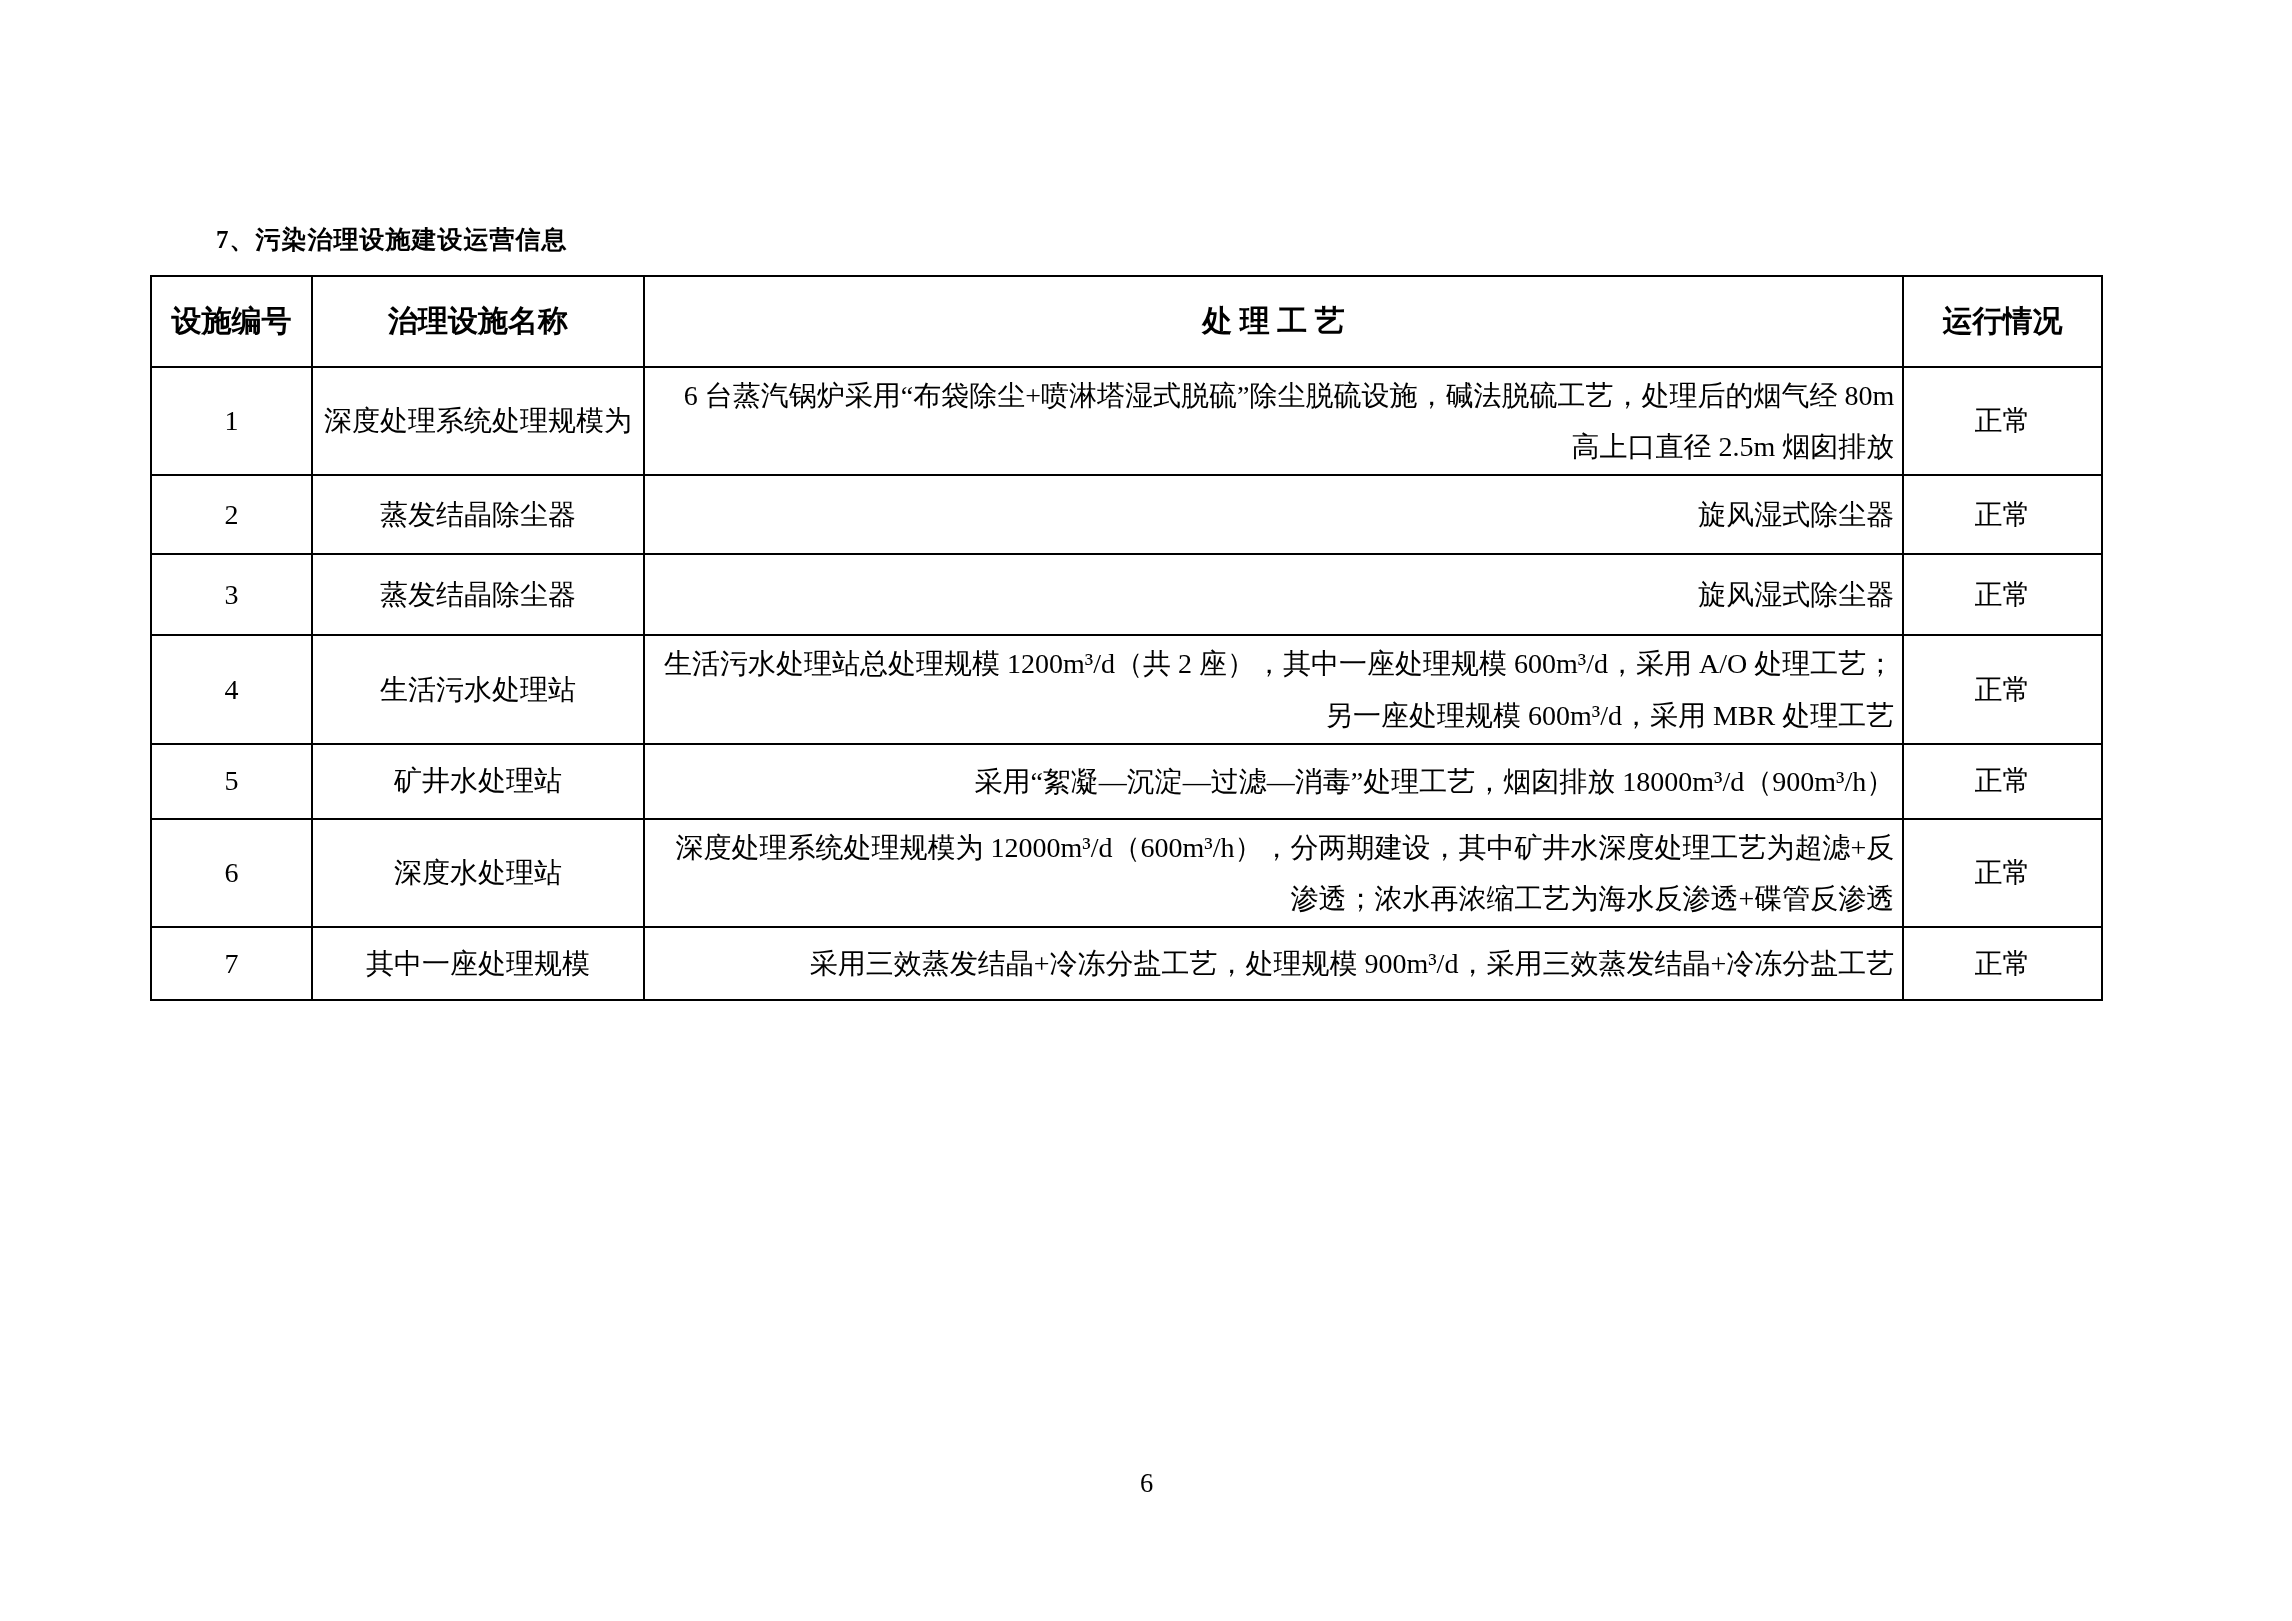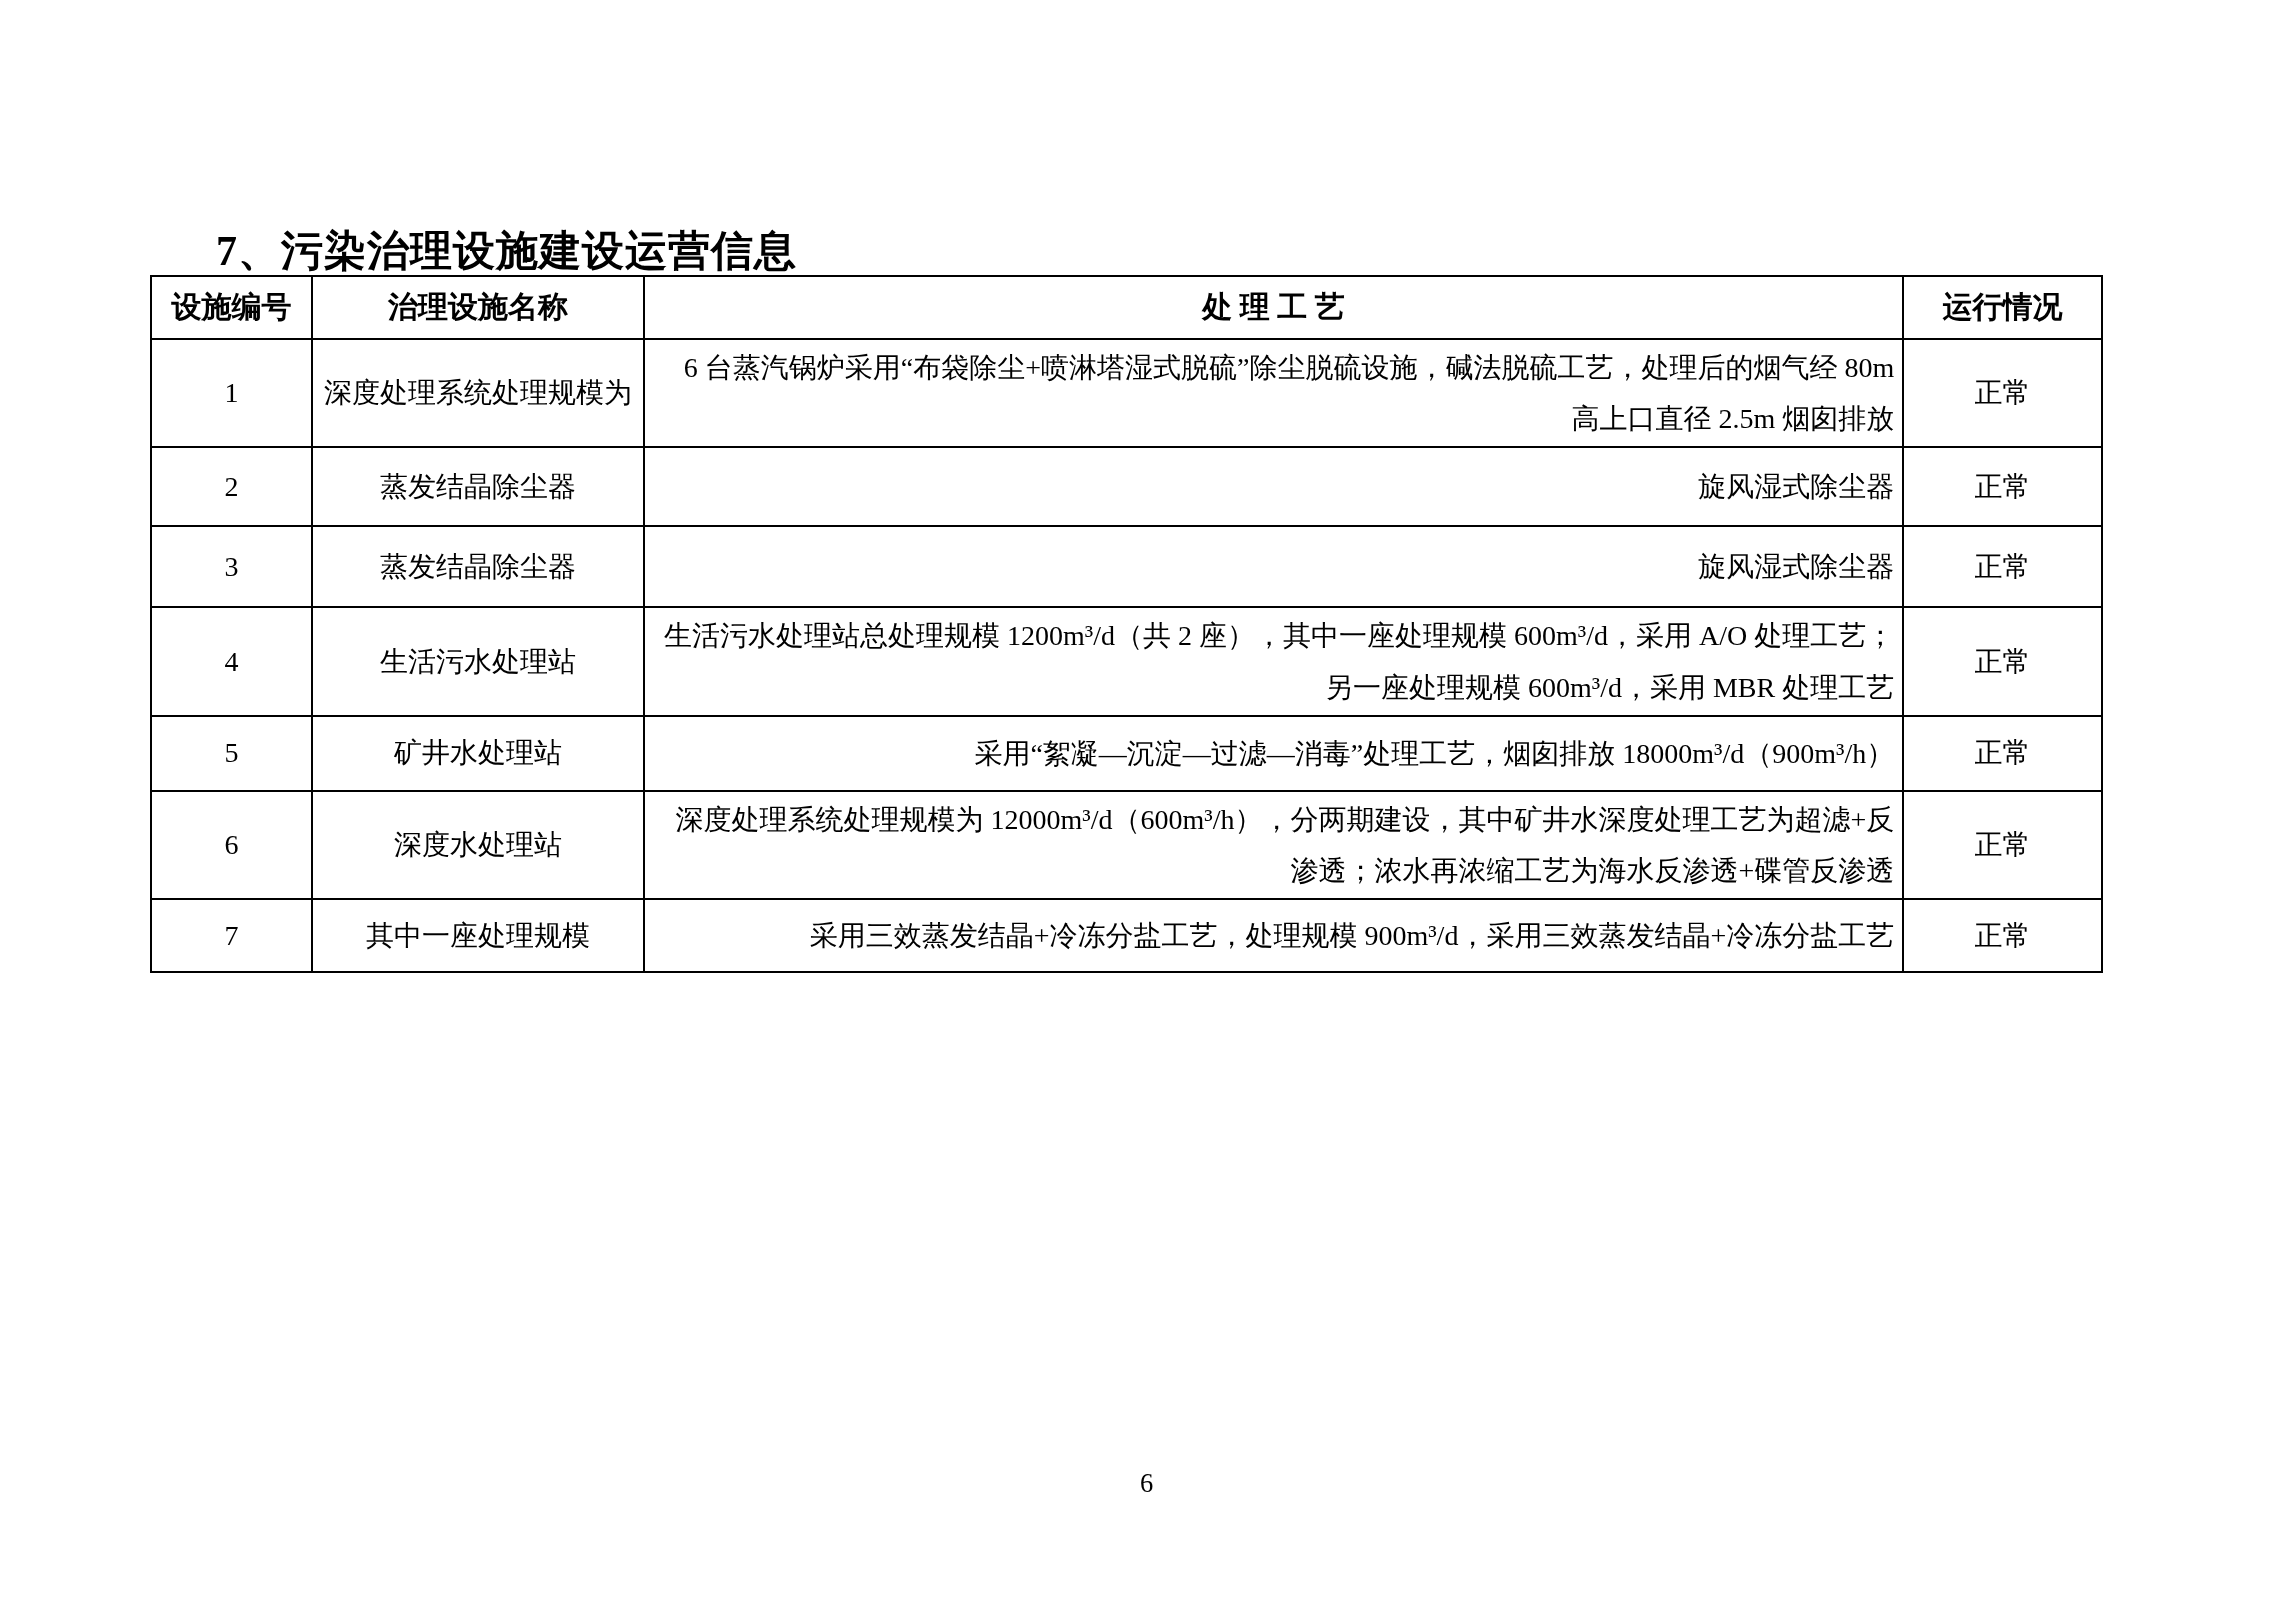--- a/index.html
+++ b/index.html
@@ -11,21 +11,21 @@
     position: relative;
     width: 2293px;
     height: 1621px;
     font-family: "Liberation Serif", "DejaVu Serif", serif;
     color: #000000;
   }
   .doc-title {
     position: absolute;
     left: 216px;
     top: 223px;
-    font-size: 42px;
+    font-size: 25px;
     font-weight: bold;
     letter-spacing: 1px;
     white-space: nowrap;
   }
   .facility-table {
     position: absolute;
     left: 150px;
     top: 275px;
     width: 1950px;
     border-collapse: collapse;
@@ -68,21 +68,21 @@
 <div class="doc-title">7、污染治理设施建设运营信息</div>
 
 <table class="facility-table">
   <colgroup>
     <col style="width:161px">
     <col style="width:332px">
     <col style="width:1259px">
     <col style="width:199px">
   </colgroup>
   <thead>
-    <tr style="height:63px">
+    <tr style="height:91px">
       <th>设施编号</th>
       <th>治理设施名称</th>
       <th>处 理 工 艺</th>
       <th>运行情况</th>
     </tr>
   </thead>
   <tbody>
     <tr style="height:100px">
       <td>1</td>
       <td>深度处理系统处理规模为</td>

